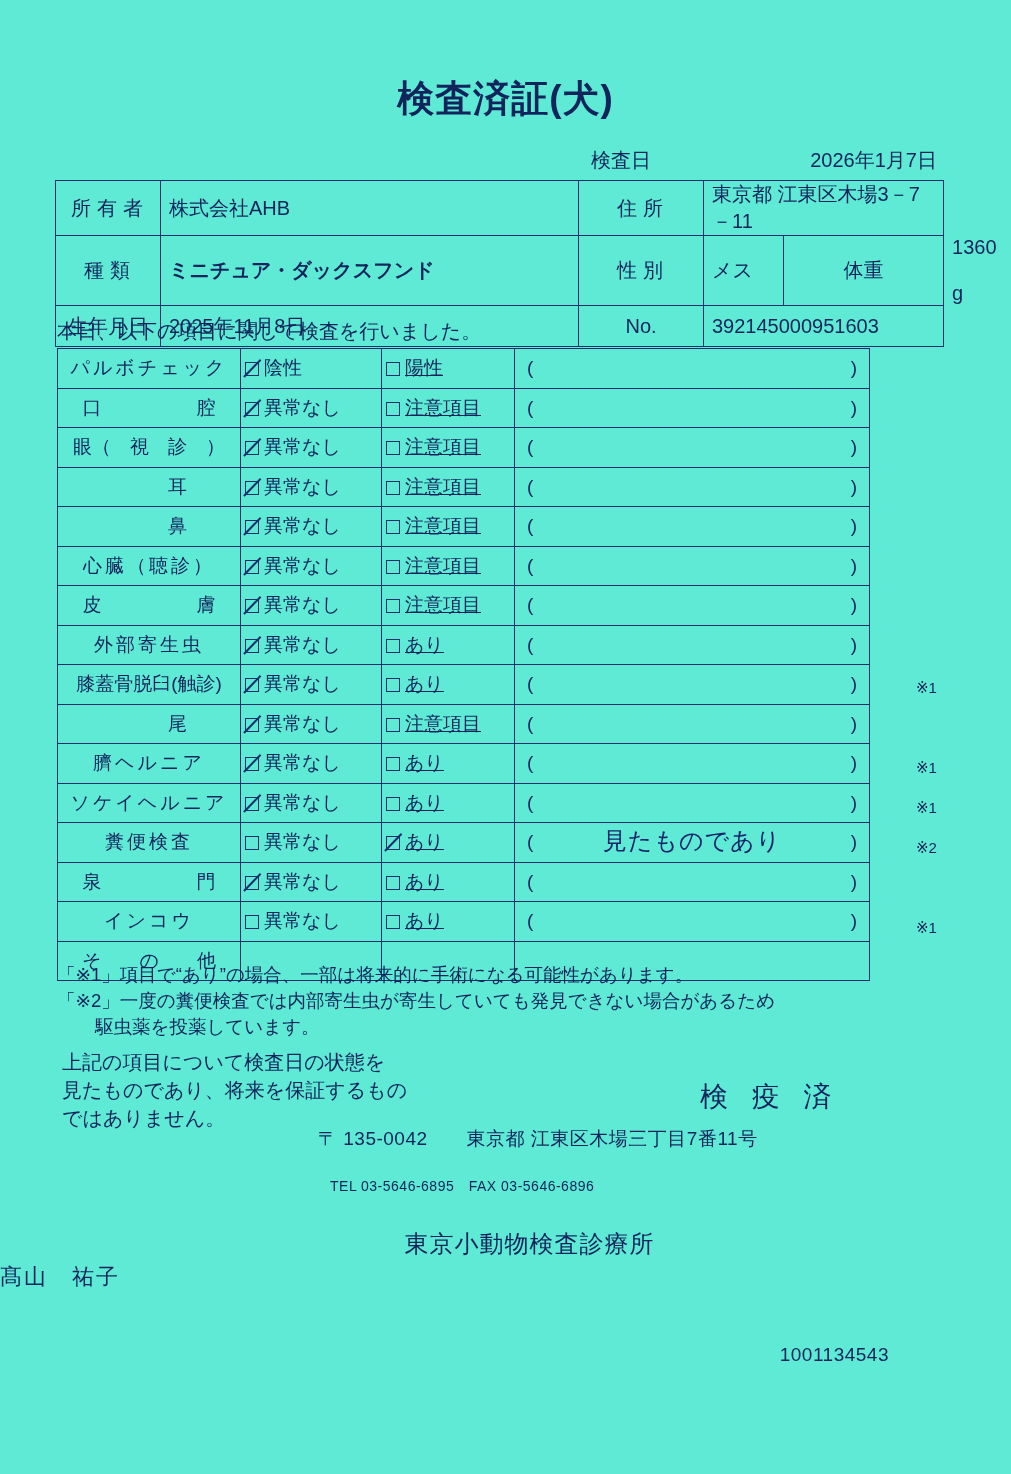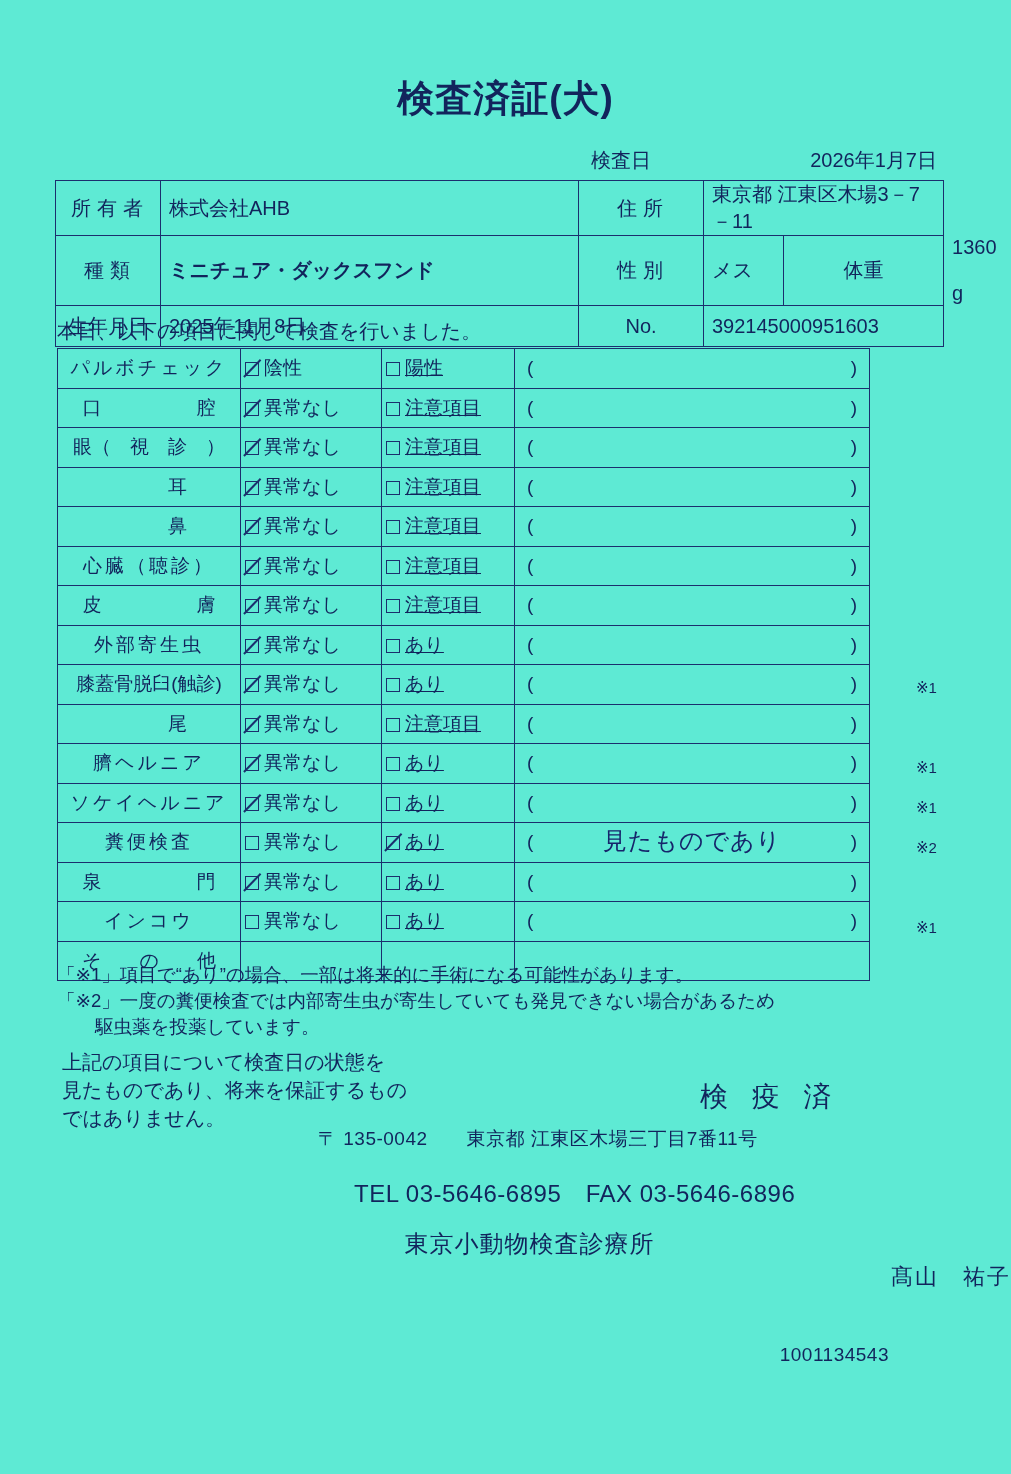--- a/index.html
+++ b/index.html
@@ -229,42 +229,41 @@
     left: 318px;
     top: 1126px;
     font-size: 19px;
     color: #12245c;
     letter-spacing: 0.5px;
   }
   .tel {
     position: absolute;
     left: 330px;
     top: 1178px;
-    font-size: 24px;
+    font-size: 14px;
     color: #12245c;
     letter-spacing: 0.5px;
-    margin-left: 24px;
   }
   .clinic {
     position: absolute;
     left: 0;
     top: 1228px;
     width: 1011px;
     text-align: center;
     font-size: 24px;
     color: #12245c;
     letter-spacing: 1px;
     padding-left: 24px;
   }
   .doctor {
     position: absolute;
     left: 0;
     top: 1262px;
     width: 1011px;
-    text-align: right;
+    text-align: left;
     font-size: 22px;
     color: #12245c;
     letter-spacing: 2px;
   }
   .serial {
     position: absolute;
     right: 122px;
     top: 1344px;
     font-size: 19px;
     color: #12245c;

